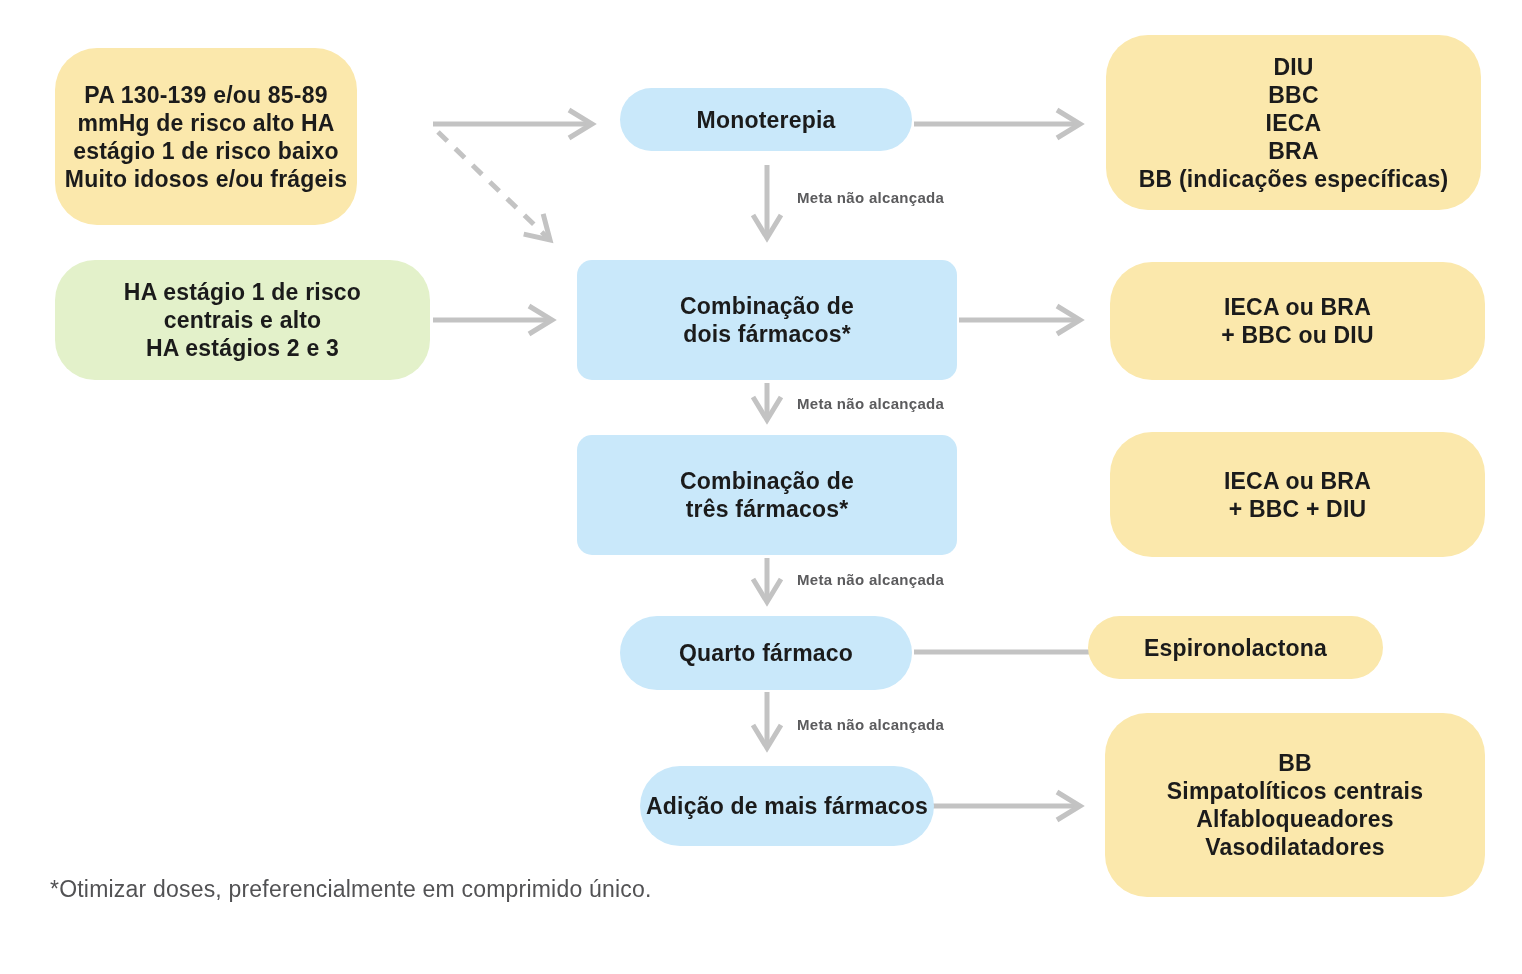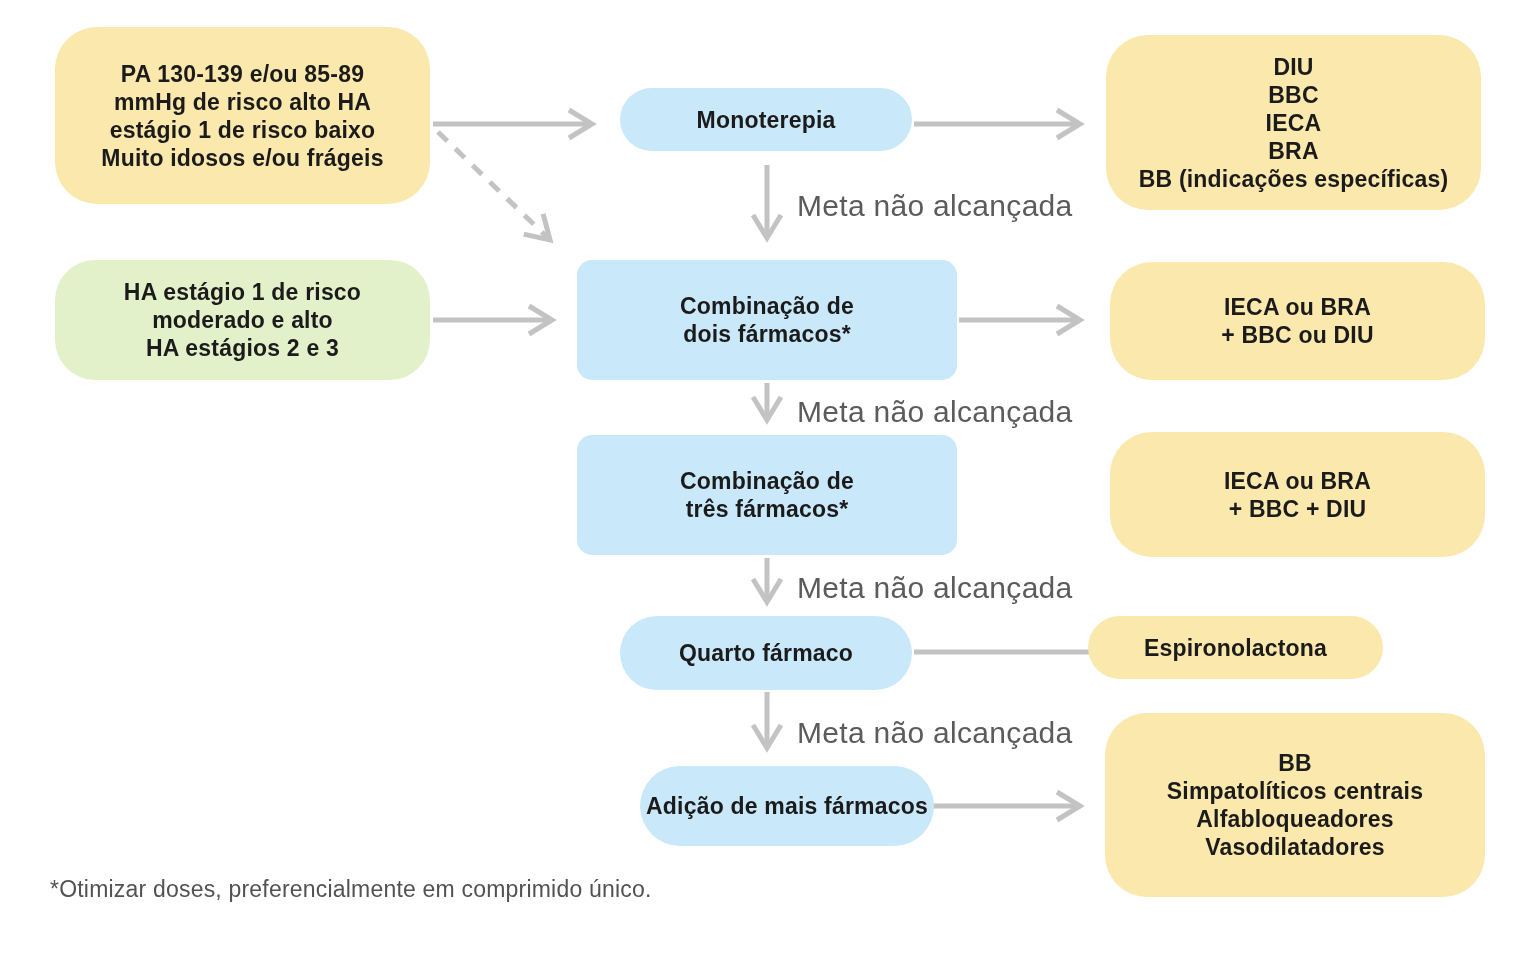--- a/index.html
+++ b/index.html
@@ -26,36 +26,36 @@
     line-height: 28px;
     letter-spacing: 0.2px;
   }
   .yellow { background: #FBE8AC; border-radius: 42px; }
   .green  { background: #E3F1CA; border-radius: 40px; }
   .blue   { background: #C9E8FA; border-radius: 15px; }
   .pill   { border-radius: 999px; }
   .edge-label {
     position: absolute;
     color: #5B5B5D;
-    font-size: 30px;
-    font-weight: 400;
+    font-size: 15px;
+    font-weight: 700;
     letter-spacing: 0.3px;
     white-space: nowrap;
   }
   .footnote {
     position: absolute;
     left: 50px;
     top: 876px;
     color: #525254;
     font-size: 23px;
     font-weight: 500;
     letter-spacing: 0.2px;
   }
   
-  .pa-box    { left: 55px;   top: 27px;  width: 375px; height: 177px; }
+  .pa-box    { left: 55px;   top: 48px;  width: 302px; height: 177px; }
   .out1-box  { left: 1106px; top: 35px;  width: 375px; height: 175px; }
   .step1-box { left: 620px;  top: 88px;  width: 292px; height: 63px;  }
   .ha-box    { left: 55px;   top: 260px; width: 375px; height: 120px; }
   .step2-box { left: 577px;  top: 260px; width: 380px; height: 120px; }
   .out2-box  { left: 1110px; top: 262px; width: 375px; height: 118px; }
   .step3-box { left: 577px;  top: 435px; width: 380px; height: 120px; }
   .out3-box  { left: 1110px; top: 432px; width: 375px; height: 125px; }
   .step4-box { left: 620px;  top: 616px; width: 292px; height: 74px;  }
   .out4-box  { left: 1088px; top: 616px; width: 295px; height: 63px; justify-content: center;  }
   .step5-box { left: 640px;  top: 766px; width: 294px; height: 80px;  }
@@ -106,21 +106,21 @@
     <div>BBC</div>
     <div>IECA</div>
     <div>BRA</div>
     <div>BB (indicações específicas)</div>
   </div>
 
   <div class="edge-label el1">Meta não alcançada</div>
 
   <div class="node green ha-box">
     <div>HA estágio 1 de risco</div>
-    <div>moderado e alto</div>
+    <div>centrais e alto</div>
     <div>HA estágios 2 e 3</div>
   </div>
 
   <div class="node blue step2-box">
     <div>Combinação de</div>
     <div>dois fármacos*</div>
   </div>
 
   <div class="node yellow out2-box">
     <div>IECA ou BRA</div>

